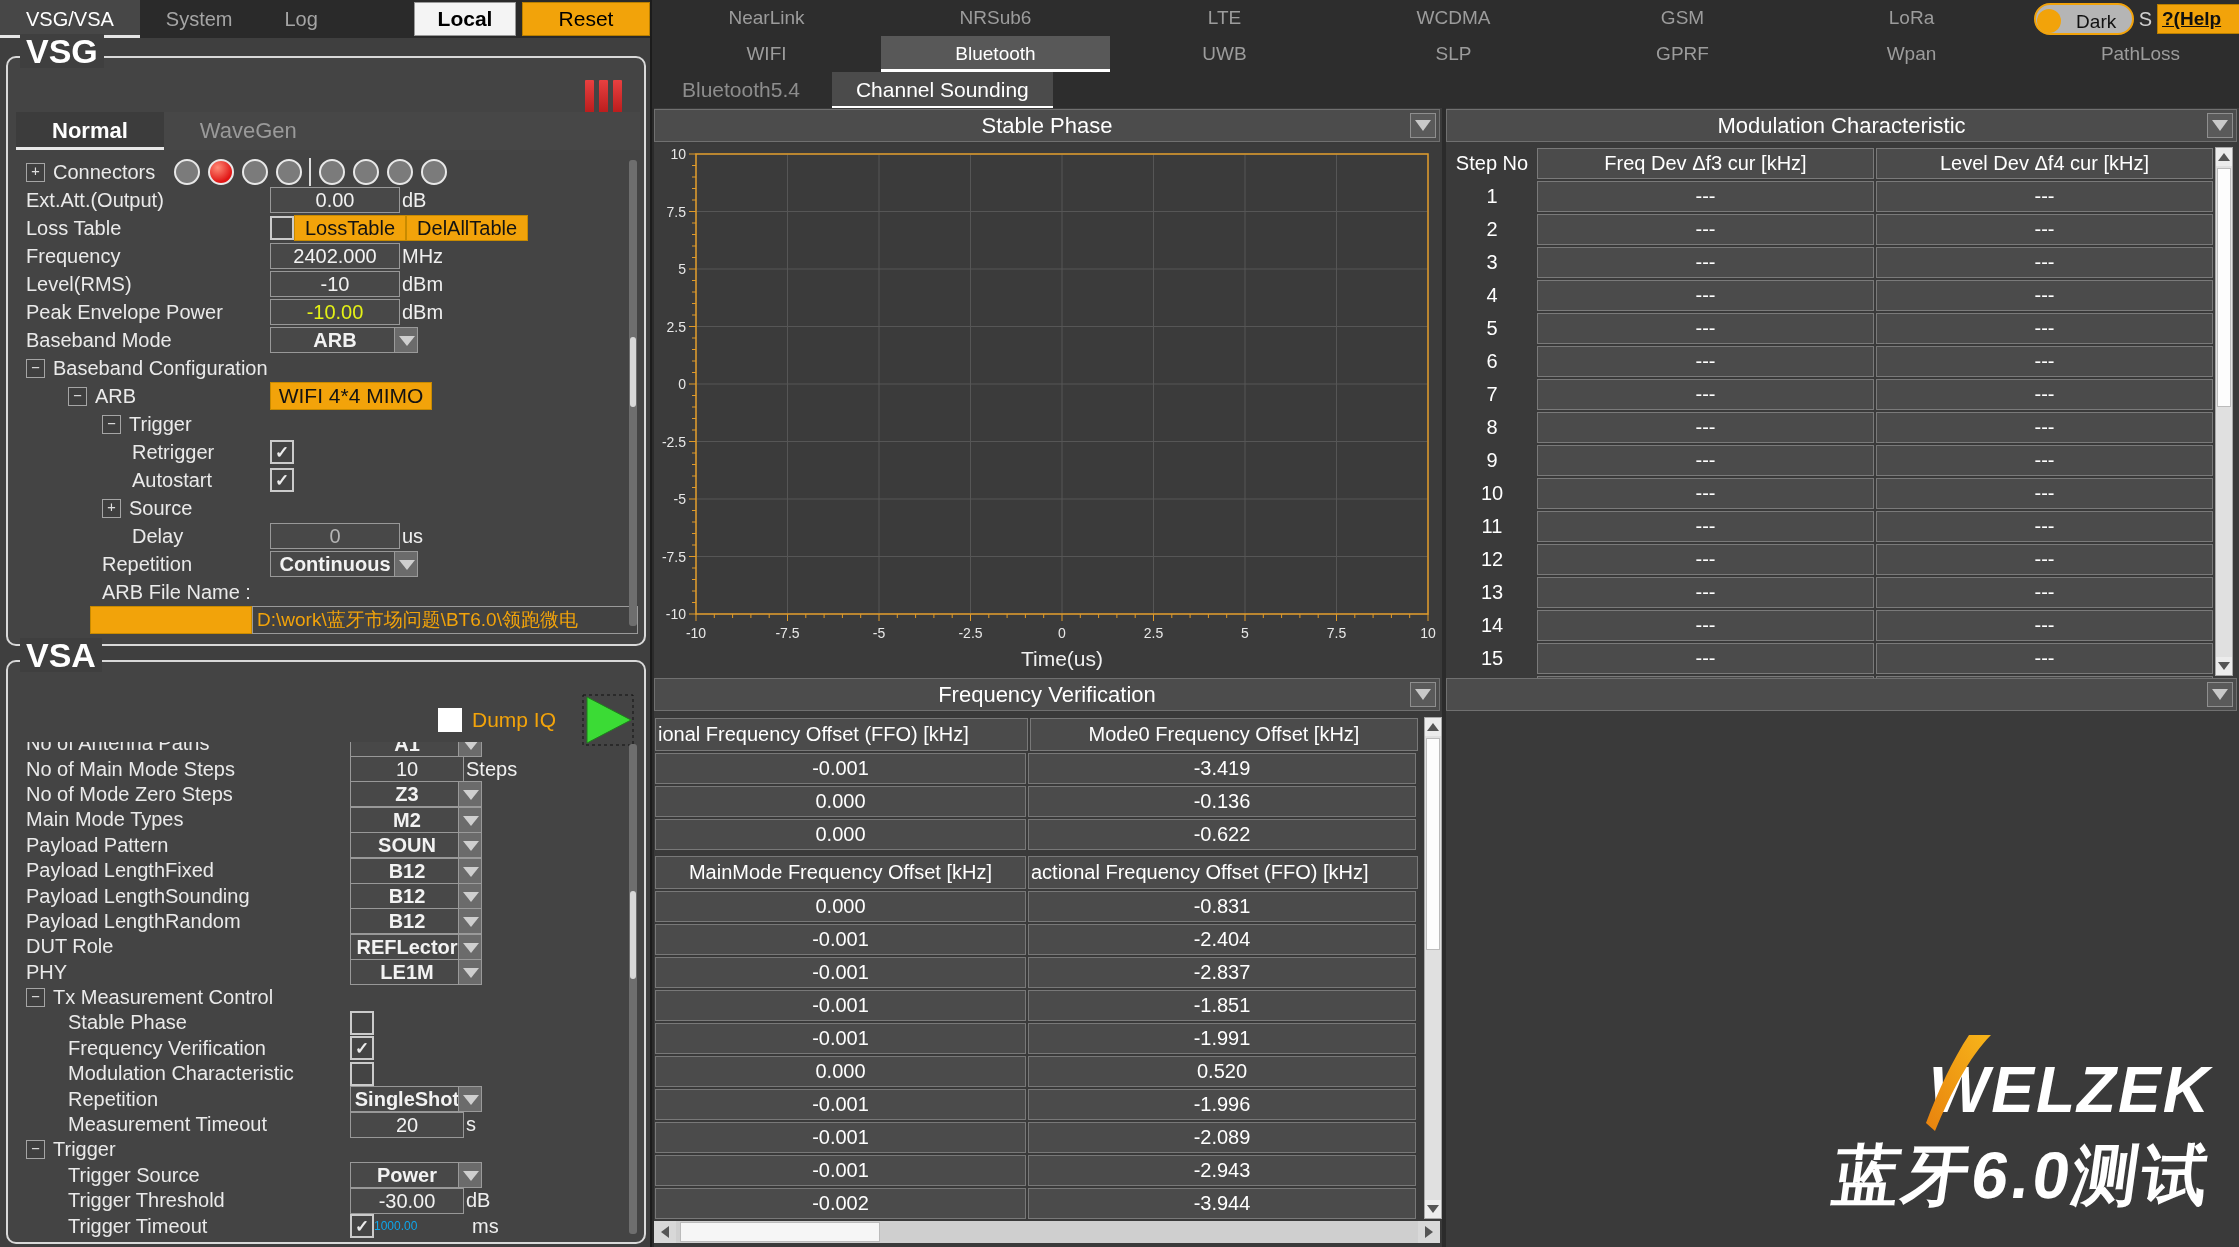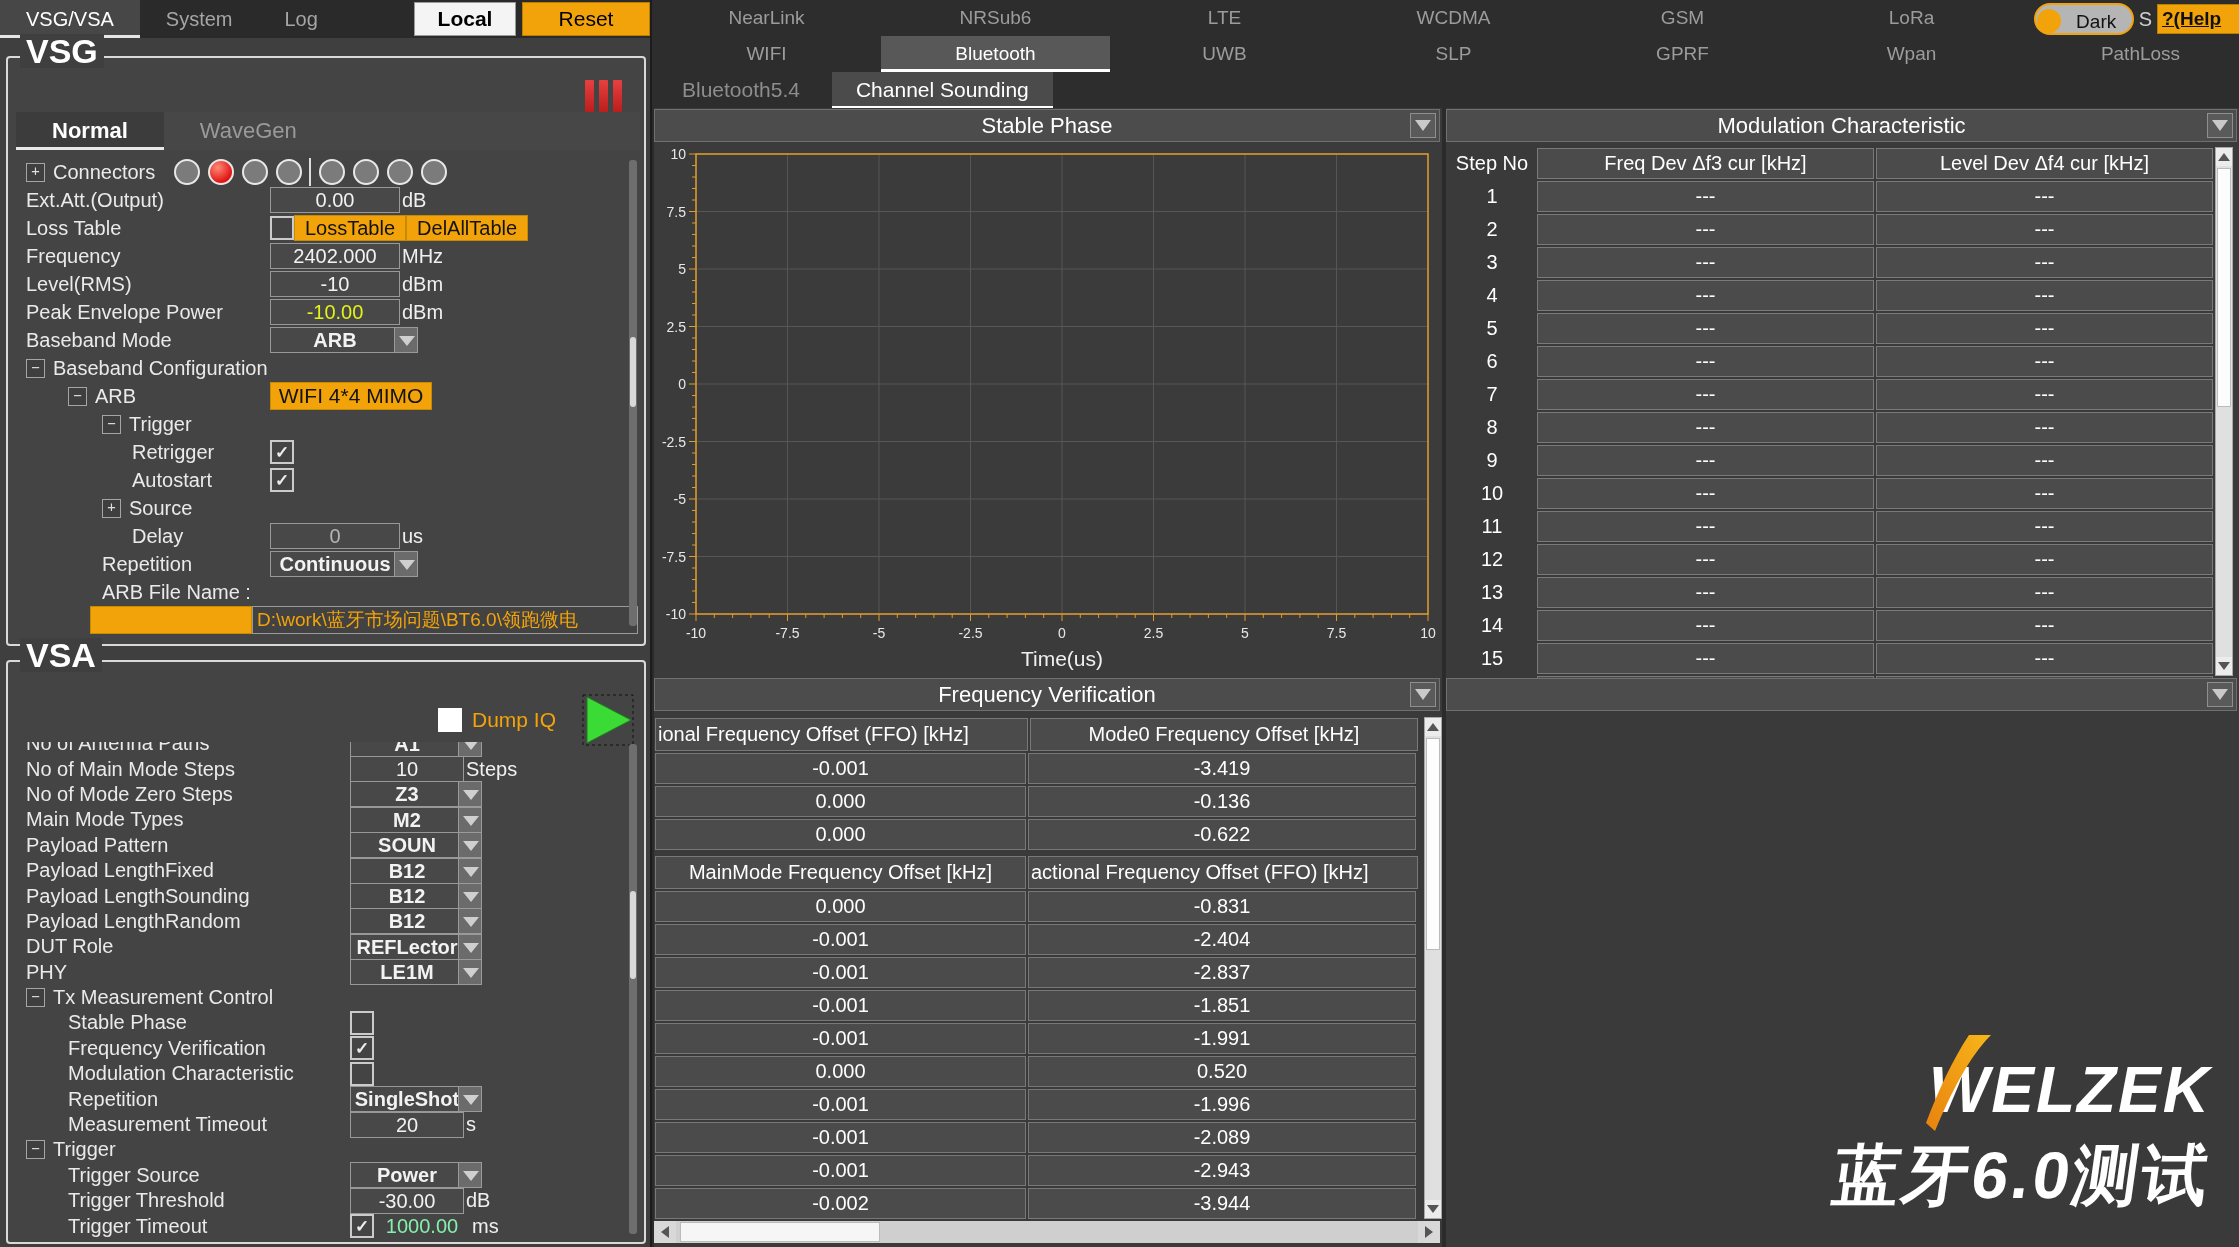--- a/index.html
+++ b/index.html
@@ -10,21 +10,21 @@
   
   #left{position:absolute;left:0;top:0;width:652px;height:1247px;background:#3f3f3f;border-right:2px solid #1c1c1c;box-sizing:border-box}
   #wintabs{position:relative;height:38px;background:#2a2a2a;display:flex}
   .wtab{padding:0 26px;line-height:38px;font-size:20px;color:#a5a5a5;cursor:default}
   .wtab.active{background:#474747;color:#fff;box-shadow:inset 0 -3px 0 #e6e6e6}
   .localbtn{position:absolute;left:414px;top:2px;width:102px;height:34px;background:#f4f4f4;color:#000;
        font-weight:bold;font-size:21px;border:1px solid #999;font-family:inherit}
   .resetbtn{position:absolute;left:522px;top:2px;width:128px;height:34px;background:#F2A30A;color:#000;
        font-size:21px;border:1px solid #b97f00;font-family:inherit}
 
-  .groupbox{position:absolute;left:6px;width:640px;border:2px solid #d9d9d9;border-radius:4px;background:#444;box-sizing:border-box}
+  .groupbox{position:absolute;left:6px;width:640px;border:2px solid #d9d9d9;border-radius:10px;background:#444;box-sizing:border-box}
   #vsgbox{top:56px;height:590px}
   #vsabox{top:660px;height:584px}
   .legend{position:absolute;top:-24px;left:12px;padding:0 6px;background:#3f3f3f;font-size:34px;font-weight:bold;color:#fff;line-height:1}
 
   .stripes{position:absolute;right:22px;top:22px;display:flex;gap:5px}
   .stripes i{width:9px;height:46px;background:linear-gradient(#e84040,#a80e0e);border-radius:1px}
 
   #vsg-tabs{position:absolute;left:8px;top:54px;width:624px;height:38px;display:flex;background:#474747}
   .stab{padding:0 36px;line-height:38px;font-size:22px;color:#9a9a9a}
   .stab.active{background:#3c3c3c;color:#fff;font-weight:bold;box-shadow:inset 0 -3px 0 #e8e8e8}
@@ -54,21 +54,21 @@
   .fld.yellow{color:#E4F116}
   .fld.dim{color:#b5b5b5}
   .arrow{width:24px;height:26px;background:#6b6b6b;border:1px solid #9a9a9a;margin-left:-6px;position:relative;flex:none;box-sizing:border-box}
   .arrow::after{content:"";position:absolute;left:4px;top:8px;border-left:8px solid transparent;border-right:8px solid transparent;border-top:10px solid #cfcfcf}
   .unit{font-size:20px;color:#f0f0f0;margin-left:2px;white-space:nowrap}
   .cb{width:20px;height:20px;border:2px solid #cbcbcb;display:inline-flex;align-items:center;justify-content:center;background:transparent;flex:none}
   .cb.on::after{content:"✓";color:#ececec;font-size:17px;font-weight:bold;line-height:1}
   .cb.white{background:#fff;border-color:#fff}
   .obtn{height:26px;background:#F2A30A;border:1px solid #c88a00;color:#131313;font-size:20px;padding:0 10px;font-family:inherit;white-space:nowrap}
   .obtn.wide{width:162px;font-size:21px;height:28px;padding:0}
-  .plainval{font-size:20px;color:#86efac;width:96px;text-align:center}
+  .plainval{font-size:12px;color:#0ea5e9;width:96px;}
   .circles{display:flex;align-items:center}
   .circ{width:22px;height:22px;border:2px solid #e8e8e8;border-radius:50%;background:#7b7b7b;margin-right:8px;flex:none}
   .circ.red{background:radial-gradient(circle at 35% 30%,#ff8a76,#e01414 70%)}
   .csep{width:2px;height:28px;background:#dcdcdc;margin-right:8px;margin-left:-1px}
   .fbar{width:160px;height:26px;background:#F2A30A;border:1px solid #c88a00;flex:none}
   .fpath{width:376px;height:26px;line-height:26px;border:1px solid #9a9a9a;background:#424242;color:#F2A30A;
          font-size:19px;padding:0 4px;white-space:nowrap;overflow:hidden;flex:none}
 
   .thinsb{position:absolute;width:8px;background:#6e6e6e;border-radius:3px}
   .thinthumb{position:absolute;left:1px;right:1px;background:#d8d8d8;border-radius:3px}

